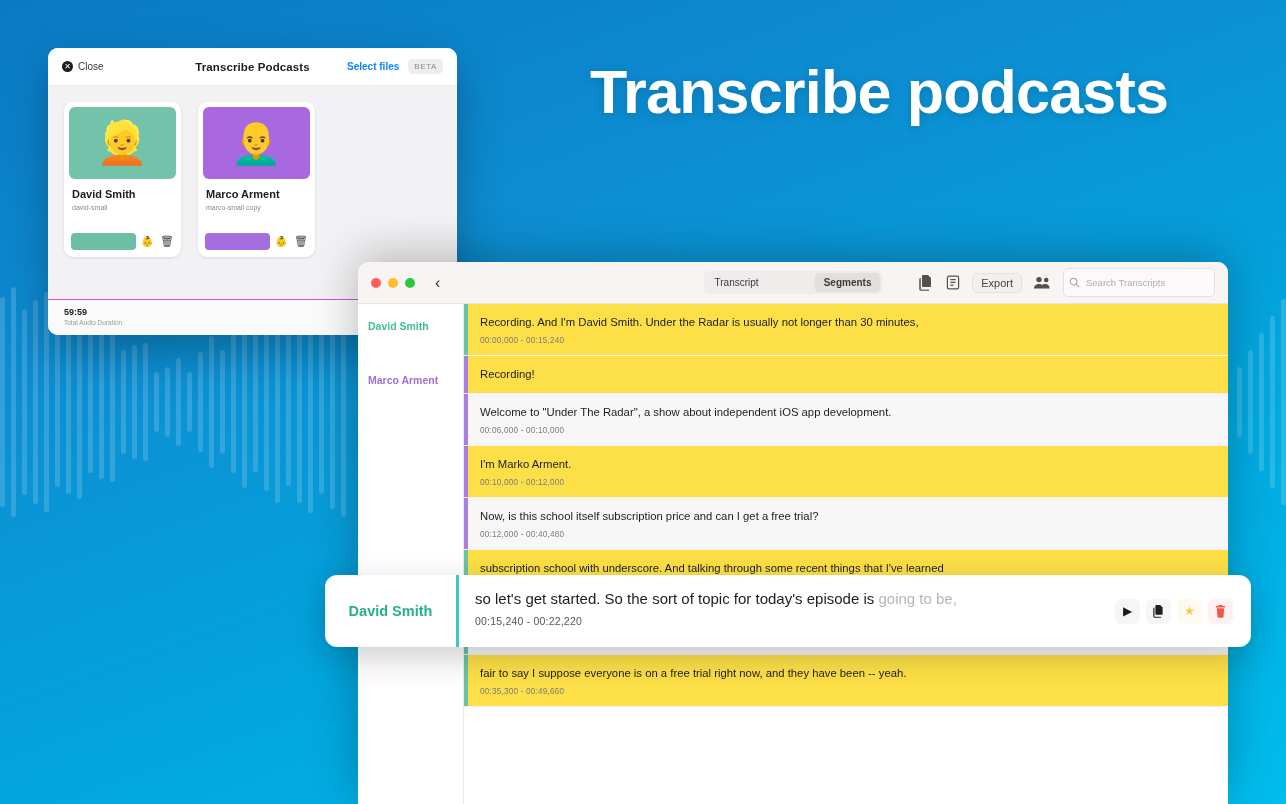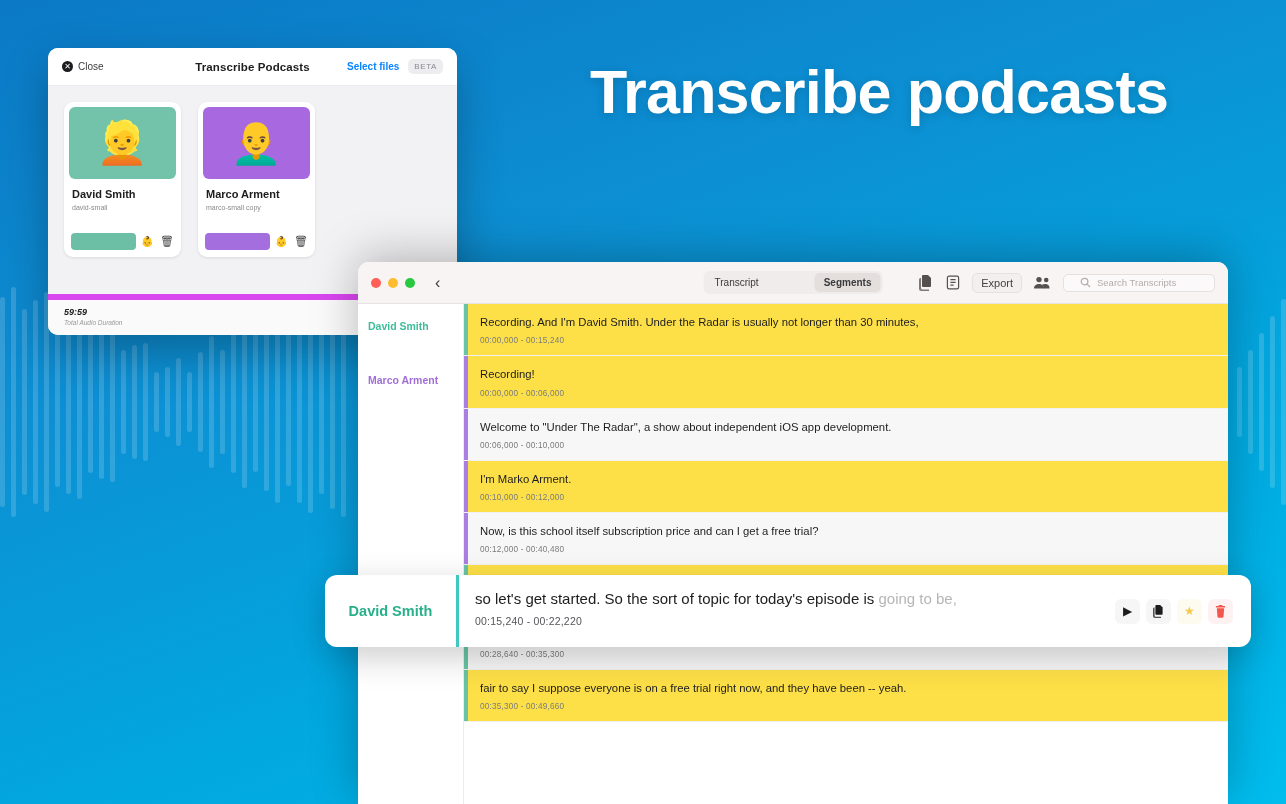--- a/index.html
+++ b/index.html
@@ -79,23 +79,22 @@
     font-size: 42px; line-height: 1;
   }
   .spk-name { font-size: 11px; font-weight: 700; color: #1d1d1f; margin: 9px 0 0 3px; }
   .spk-file { font-size: 7px; color: #8a8a8e; margin: 4px 0 0 3px; }
   .spk-tools { margin-top: auto; display: flex; align-items: center; gap: 6px; padding: 0 2px 2px 2px; }
   .swatch { flex: 1; height: 17px; border-radius: 4px; }
   .mini-emoji { font-size: 10px; line-height: 1; }
   .trash-glyph { font-size: 11px; color: #3a3a3c; }
 
   .win1-footer {
-    flex: none; background: #fafafa; border-top: 6px solid #d946ef;
+    flex: none; background: #fafafa; border-top: 1px solid #d946ef;
     padding: 7px 0 9px 16px;
-    font-style: italic;
   }
   .dur-time { font-size: 9px; font-weight: 700; color: #1d1d1f; }
   .dur-label { font-size: 6.5px; color: #9a9a9e; margin-top: 2px; }
 
   
   .headline {
     position: absolute; left: 590px; top: 52px; width: 650px;
     color: #fff;
     font-size: 61px; font-weight: 700; line-height: 1.33;
     letter-spacing: -.8px;
@@ -134,21 +133,21 @@
   .seg-ctl div.active { background: #e4dedd; font-weight: 600; margin-left: 47px; }
 
   .tb-right { margin-left: auto; display: flex; align-items: center; gap: 12px; }
   .tb-icon { color: #55504e; display: flex; }
   .export-btn {
     font-size: 11px; color: #46423f; background: #f2efee;
     border: 1px solid #e6e1e0; border-radius: 5px; padding: 3px 8px;
   }
   .search-box {
     display: flex; align-items: center; gap: 6px;
-    width: 152px; height: 18px; padding: 0 16px;
+    width: 152px; height: 29px; padding: 0 5px;
     background: #fbf9f9; border: 1px solid #e6e1e0; border-radius: 5px;
   }
   .search-box span { font-size: 9.5px; color: #b3adab; }
 
   .win2-body { flex: 1; display: flex; min-height: 0; }
   .spk-rail {
     width: 106px; flex: none; background: #fff;
     border-right: 1px solid #eeeced;
     padding-top: 16px;
   }
@@ -344,21 +343,20 @@
         <div class="rail-name david" style="color: rgb(63, 189, 154);">David Smith</div>
         <div class="rail-name marco" style="color: rgb(160, 111, 216);">Marco Arment</div>
       </div>
     <div class="rows" id="seg-rows">
         <div class="row odd acc-green">
           <div class="row-text">Recording. And I'm David Smith. Under the Radar is usually not longer than 30 minutes,</div>
           <div class="row-time">00:00,000 - 00:15,240</div>
         </div>
         <div class="row odd acc-purple">
           <div class="row-text">Recording!</div>
-          <div class="row-time">00:00,000 - 00:06,000</div>
         </div>
         <div class="row even acc-purple">
           <div class="row-text">Welcome to "Under The Radar", a show about independent iOS app development.</div>
           <div class="row-time">00:06,000 - 00:10,000</div>
         </div>
         <div class="row odd acc-purple">
           <div class="row-text">I'm Marko Arment.</div>
           <div class="row-time">00:10,000 - 00:12,000</div>
         </div>
         <div class="row even acc-purple">

